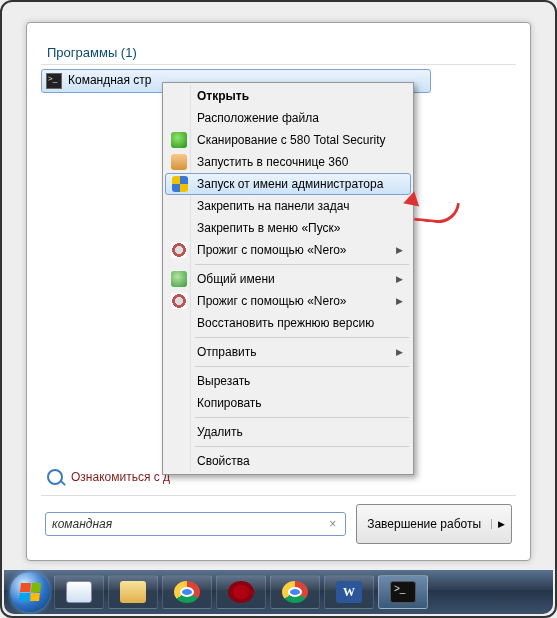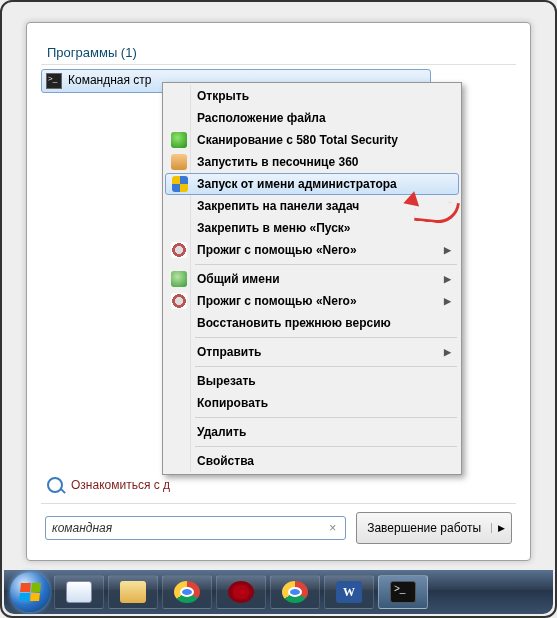--- a/index.html
+++ b/index.html
@@ -15,28 +15,28 @@
 .result-row .ico::after { content: ">_"; color: #eee; font-size: 8px; position: absolute; left: 1px; top: 0; }
 
 .see-more { display: flex; align-items: center; gap: 8px; color: #7f1d1d; padding: 9px 6px 10px 6px; }
 .see-more .glass { width: 16px; height: 16px; border: 2px solid #3a7ac0; border-radius: 50%; position: relative; }
 .see-more .glass::after { content: ""; position: absolute; width: 6px; height: 2px; background: #3a7ac0; transform: rotate(45deg); left: 11px; top: 11px; }
 
 .bottom-bar { display: flex; gap: 10px; align-items: center; padding: 8px 4px 6px 4px; margin-top: auto; border-top: 1px solid #ddd; }
 .search-box { flex: 1; display: flex; align-items: center; background: #fff; border: 1px solid #7a9ac7; border-radius: 3px; padding: 11px 6px; height: 24px; }
 .search-box input { border: none; outline: none; flex: 1; font-style: italic; color: #333; background: transparent; }
 .clear-x { color: #888; padding: 0 3px; cursor: pointer; }
-.shutdown { display: flex; align-items: center; border: 1px solid #8a8a8a; background: linear-gradient(#f7f7f7,#e4e4e4); border-radius: 3px; height: 32px; }
+.shutdown { display: flex; align-items: center; border: 1px solid #8a8a8a; background: linear-gradient(#f7f7f7,#e4e4e4); border-radius: 3px; height: 40px; }
 .shutdown .lbl { padding: 0 10px; }
 .shutdown .arr { border-left: 1px solid #aaa; padding: 0 6px; font-size: 9px; }
 
 
-.ctx { position: absolute; left: 160px; top: 80px; width: 300px; background: #f0f0f0; border: 1px solid #979797; box-shadow: 3px 3px 6px rgba(0,0,0,.35); padding: 2px; }
+.ctx { position: absolute; left: 160px; top: 80px; width: 252px; background: #f0f0f0; border: 1px solid #979797; box-shadow: 3px 3px 6px rgba(0,0,0,.35); padding: 2px; }
 .ctx .iconcol { position: absolute; left: 2px; top: 2px; bottom: 2px; width: 26px; background: #f0f0f0; border-right: 1px solid #e0e0e0; }
-.ctx .item { position: relative; display: flex; align-items: center; padding: 4px 8px 4px 32px; color: #000; white-space: nowrap; font-weight: bold; }
+.ctx .item { position: relative; display: flex; align-items: center; padding: 4px 8px 4px 32px; color: #000; white-space: nowrap; }
 .ctx .item.bold { font-weight: bold; }
 .ctx .item.hover { background: linear-gradient(#eaf3fc,#cde3f8); border: 1px solid #7da2ce; border-radius: 3px; padding: 3px 7px 3px 31px; }
 .ctx .item .sub { margin-left: auto; font-size: 9px; color: #555; }
 .ctx .sep { height: 1px; background: #d0d0d0; margin: 3px 2px 3px 30px; }
 .ctx .ic { position: absolute; left: 6px; top: 50%; transform: translateY(-50%); width: 16px; height: 16px; border-radius: 3px; }
 .ic-shield-g { background: radial-gradient(circle at 40% 35%, #8ee66a, #2a8f1a); }
 .ic-box { background: linear-gradient(#f7c98a,#d6933a); }
 .ic-shield { background: conic-gradient(#3a78d6 0 25%, #f2c200 0 50%, #3a78d6 0 75%, #f2c200 0 100%); border-radius: 2px; }
 .ic-disc { background: radial-gradient(circle,#ddd 35%,#b55 36% 60%,#fff 61%); border-radius: 50%; }
 .ic-globe { background: radial-gradient(circle at 40% 35%, #b7e3a3, #3a9a3a); border-radius: 50%; }

